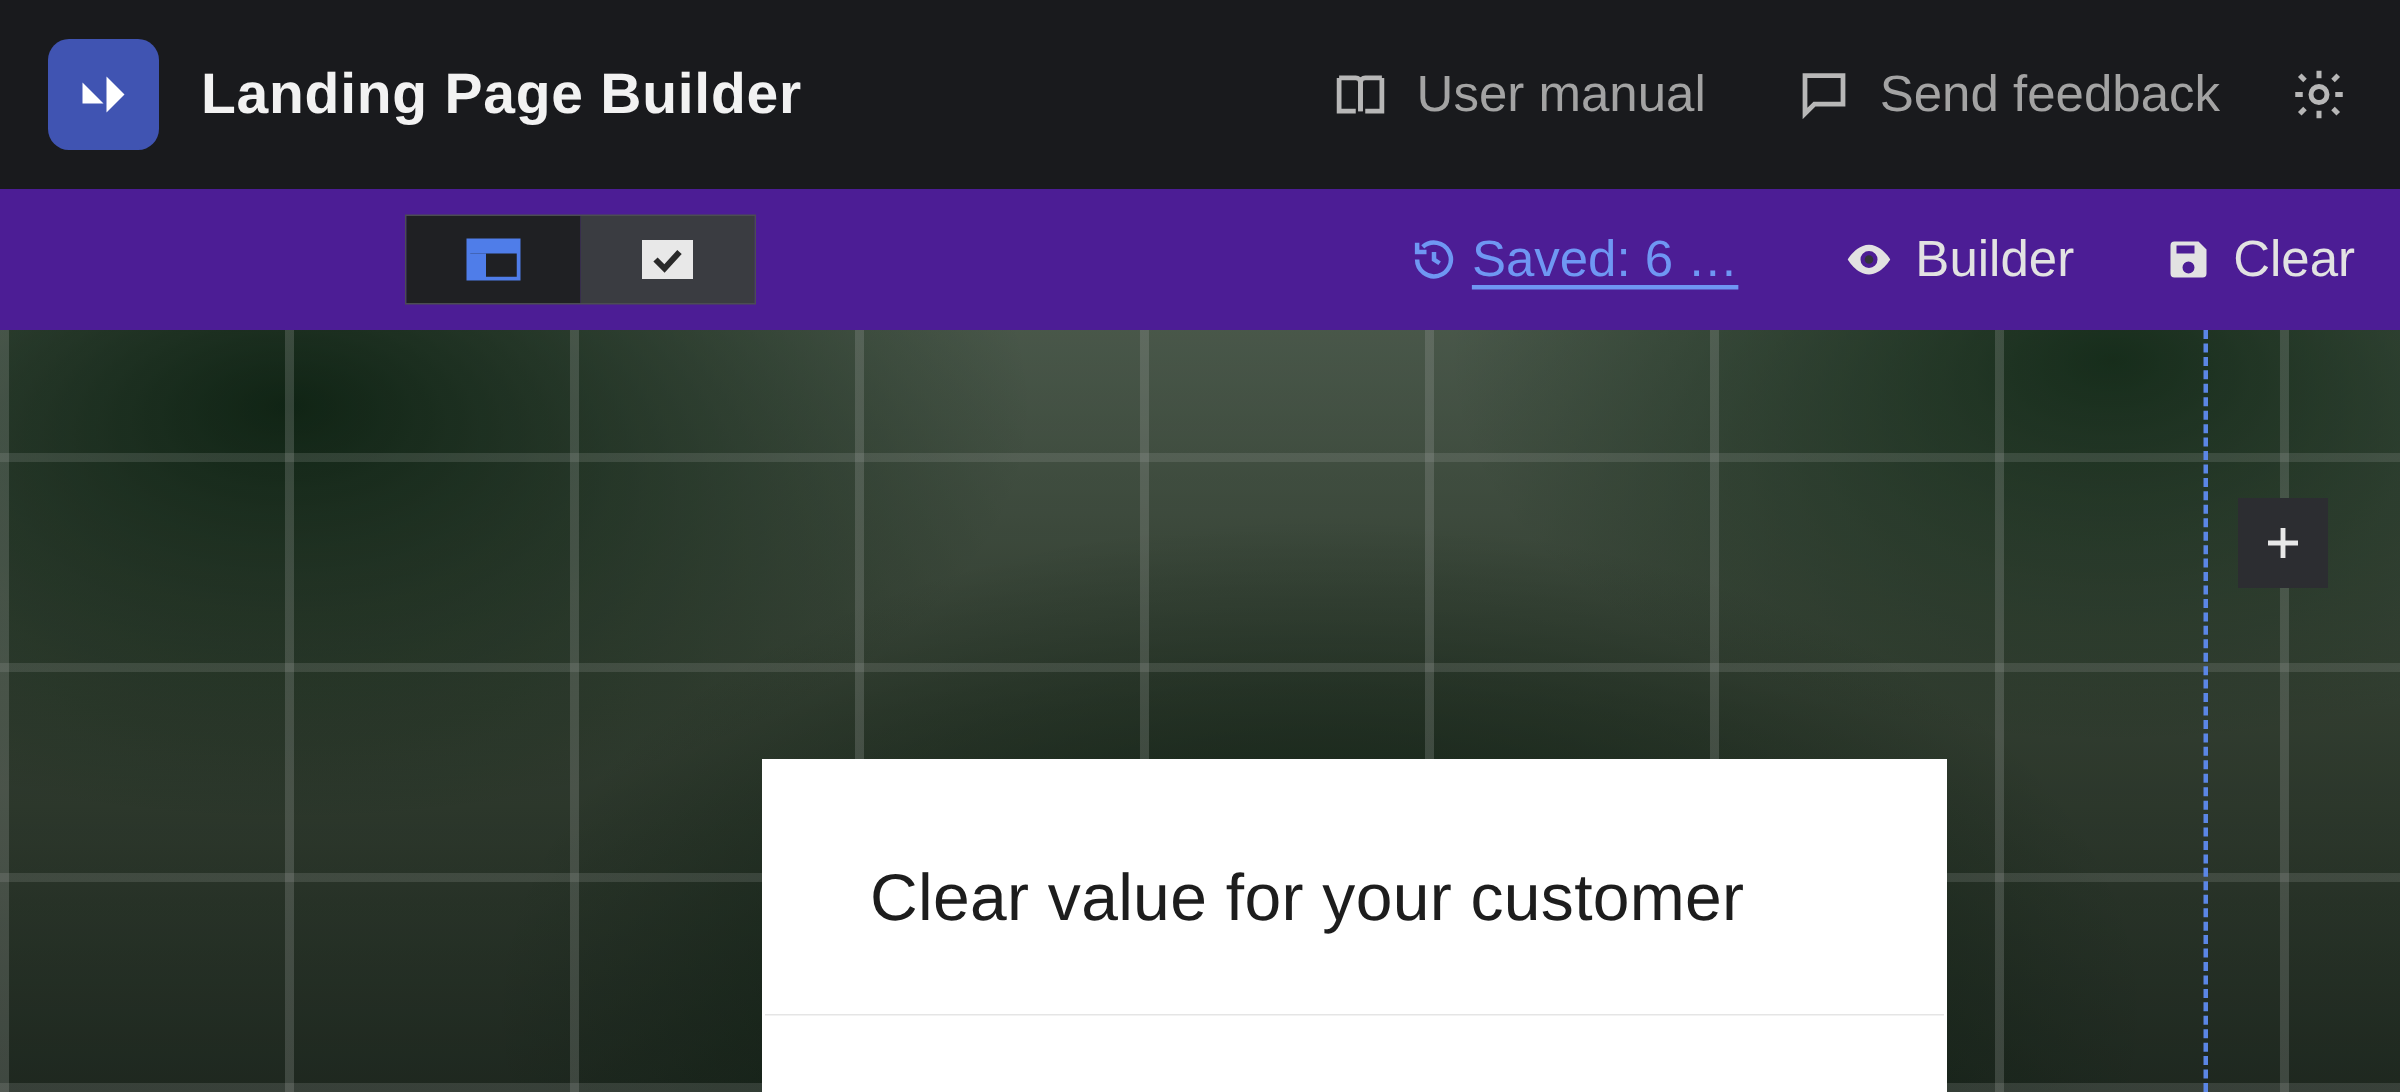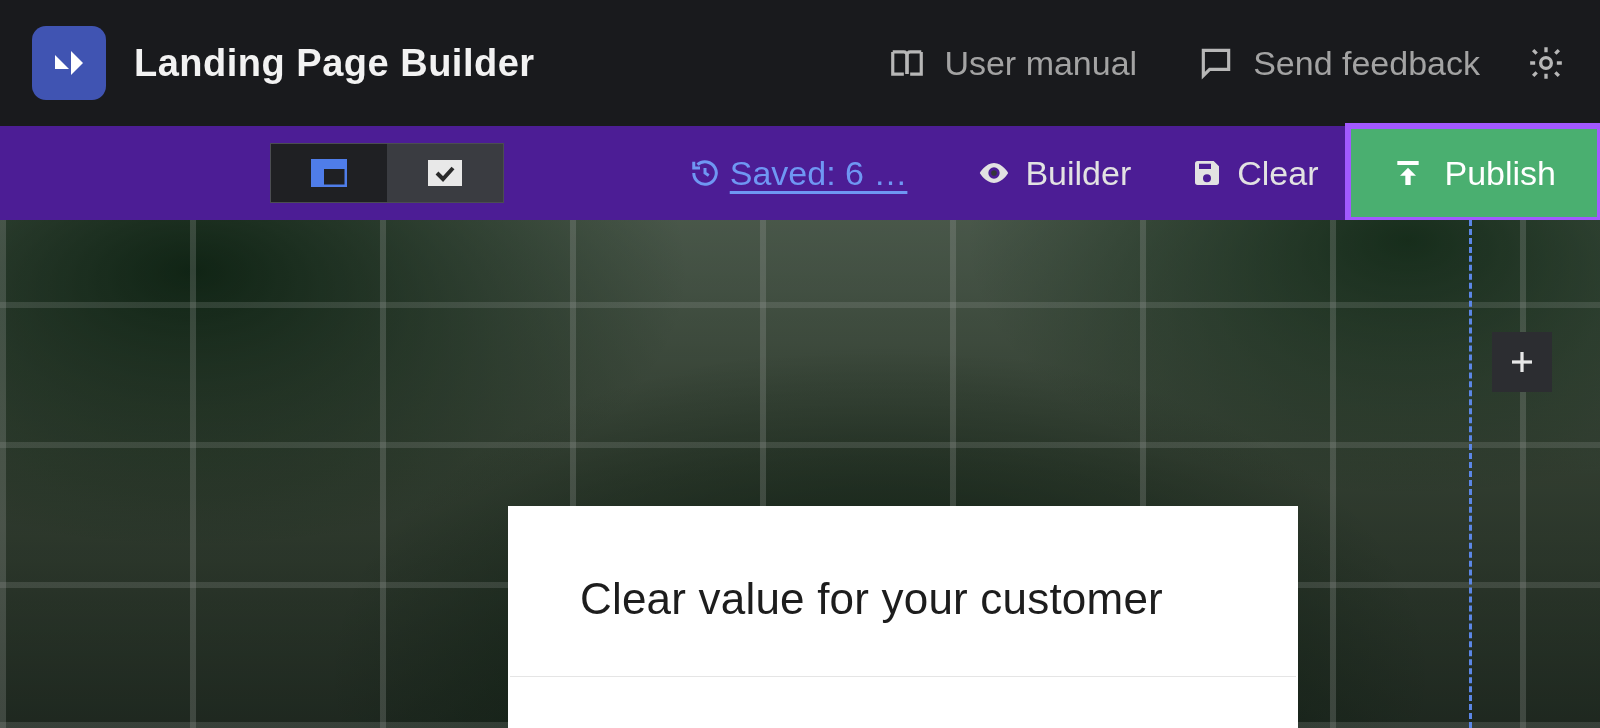--- a/index.html
+++ b/index.html
@@ -173,30 +173,20 @@
 
     <div class="toolbar-btn">
       <span class="icon">
         <svg width="32" height="32" viewBox="0 0 24 24" fill="#e2e2e2">
           <path d="M17 3H5a2 2 0 0 0-2 2v14a2 2 0 0 0 2 2h14a2 2 0 0 0 2-2V7l-4-4zM12 19a3 3 0 1 1 0-6 3 3 0 0 1 0 6zM15 9H6V5h9v4z"></path>
         </svg>
       </span>
       <span>Clear</span>
     </div>
 
-    <div class="publish-btn">
-      <span class="icon">
-        <svg width="32" height="32" viewBox="0 0 24 24" fill="#ffffff">
-          <rect x="4" y="3" width="16" height="3"></rect>
-          <path d="M12 21V9"></path>
-          <path d="M12 8l-6 6h4v7h4v-7h4l-6-6z"></path>
-        </svg>
-      </span>
-      <span>Publish</span>
-    </div>
   </div>
 </div>
 
 <div class="canvas-wrap">
   <div class="canvas-bg"></div>
   <div class="guide-line"></div>
 
   <div class="add-btn">
     <svg width="30" height="30" viewBox="0 0 24 24" stroke="#e8e8e8" stroke-width="2.6">
       <line x1="12" y1="4" x2="12" y2="20"></line>

